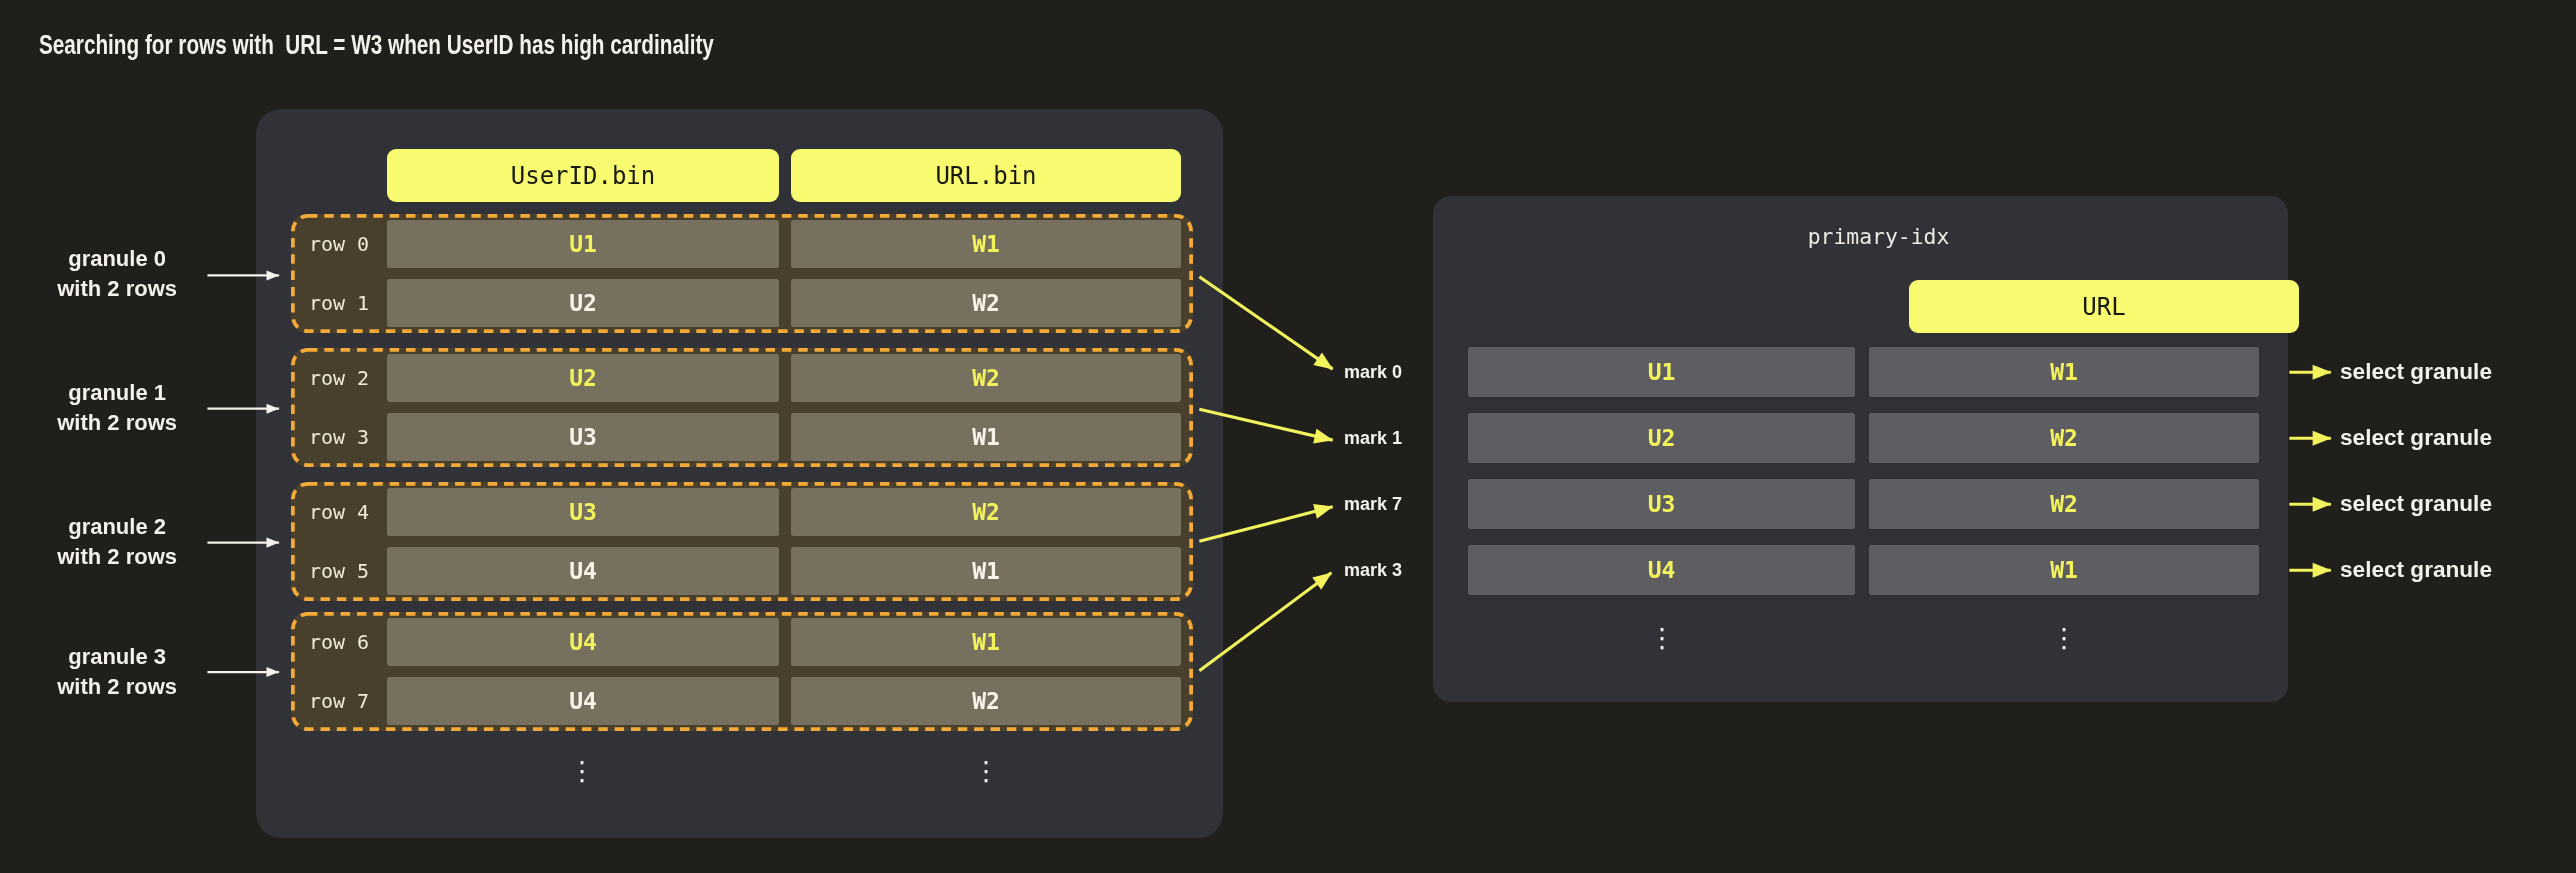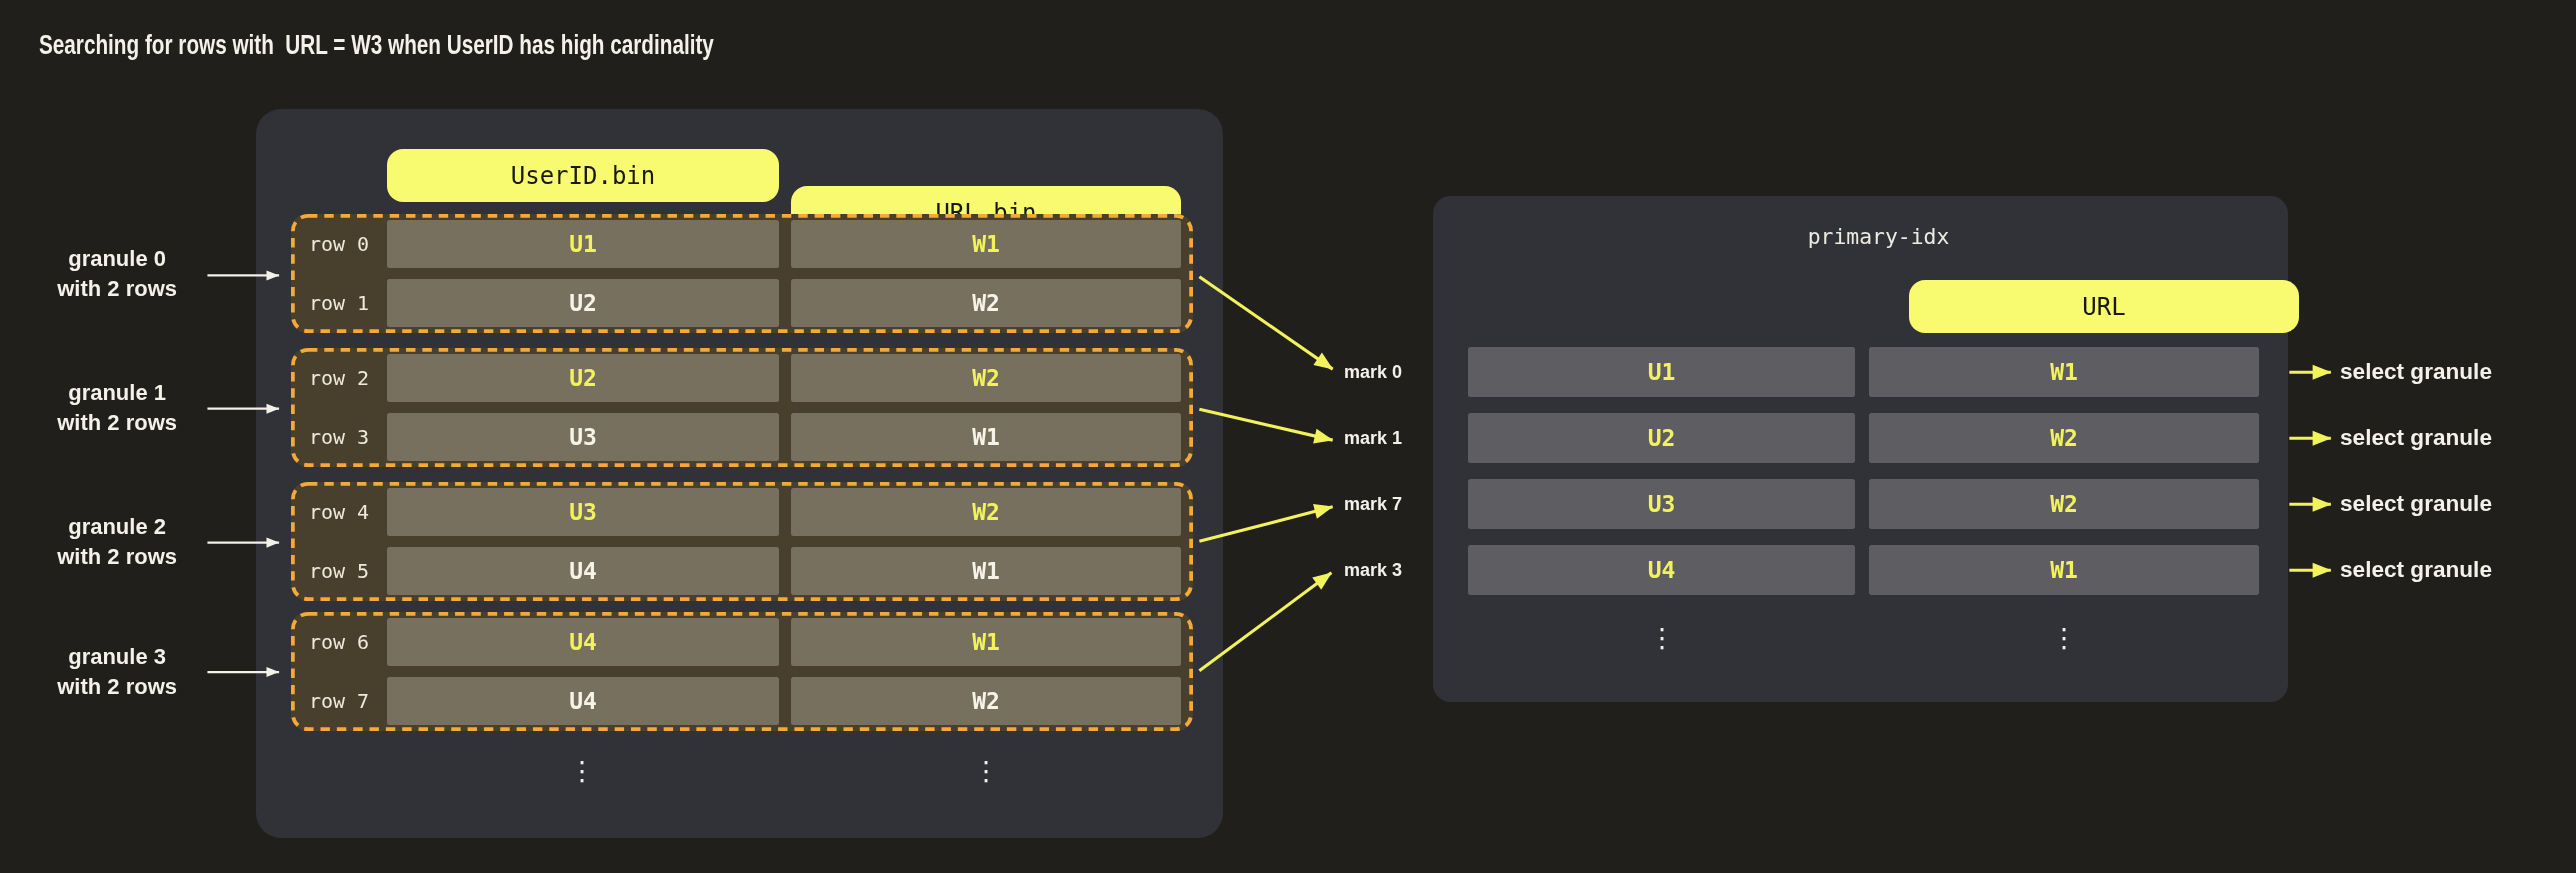--- a/index.html
+++ b/index.html
@@ -31,24 +31,24 @@
   .glabel{position:absolute;left:22.6px;width:189px;text-align:center;
           font-weight:700;font-size:22px;line-height:30px;color:var(--text-primary);}
   .gl0{top:244px}.gl1{top:378px}.gl2{top:512px}.gl3{top:642px}
 
   
   .panel{position:absolute;background:var(--panel-bg);}
   #binPanel{left:256px;top:109px;width:967px;height:729px;border-radius:25px;}
   #idxPanel{left:1433px;top:196px;width:855px;height:506px;border-radius:17.6px;}
 
   .hdr{position:absolute;height:53px;background:var(--header-yellow);
-       border-radius:16px;display:flex;align-items:center;justify-content:center;
+       border-radius:9px;display:flex;align-items:center;justify-content:center;
        font-family:"DejaVu Sans Mono",monospace;font-size:24px;color:var(--text-black);}
   .hdrL1{left:131px;top:40px;width:392px;}
-  .hdrL2{left:535px;top:40px;width:390px;margin-top:37px;}
+  .hdrL2{left:535px;top:40px;width:390px;}
   .hdrR1{left:35px;top:84px;width:387px;}
   .hdrR2{left:436px;top:84px;width:390px;margin-left:40px;}
 
   
   .granule{position:absolute;left:35px;width:902px;height:119px;
            background:var(--granule-fill);border-radius:16.3px;}
   .g0{top:105px}.g1{top:239px}.g2{top:373px}.g3{top:503px}
   .frame{position:absolute;left:0;top:0;width:100%;height:100%;overflow:visible;}
   .frame rect{fill:none;stroke:var(--dash-orange);stroke-width:6;stroke-dasharray:15 11;}
 

